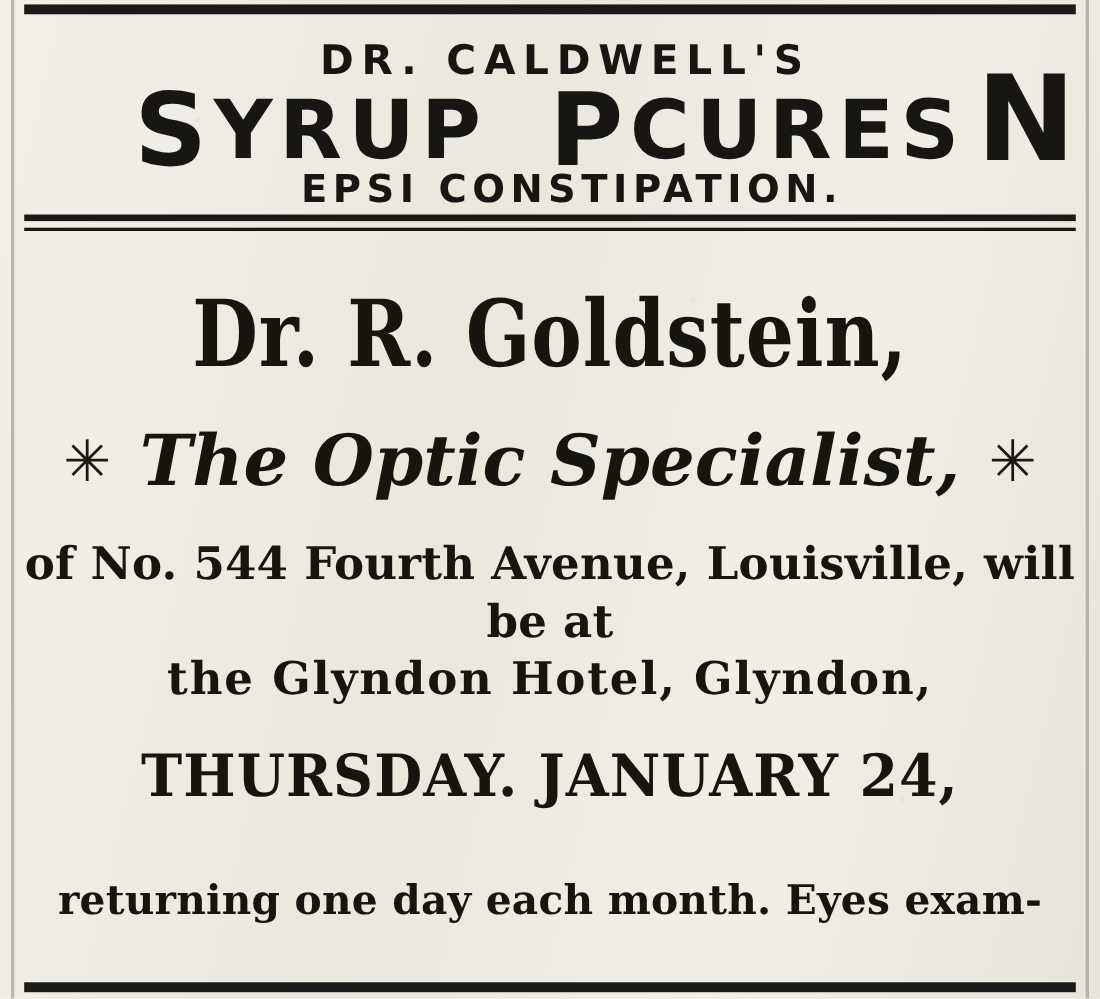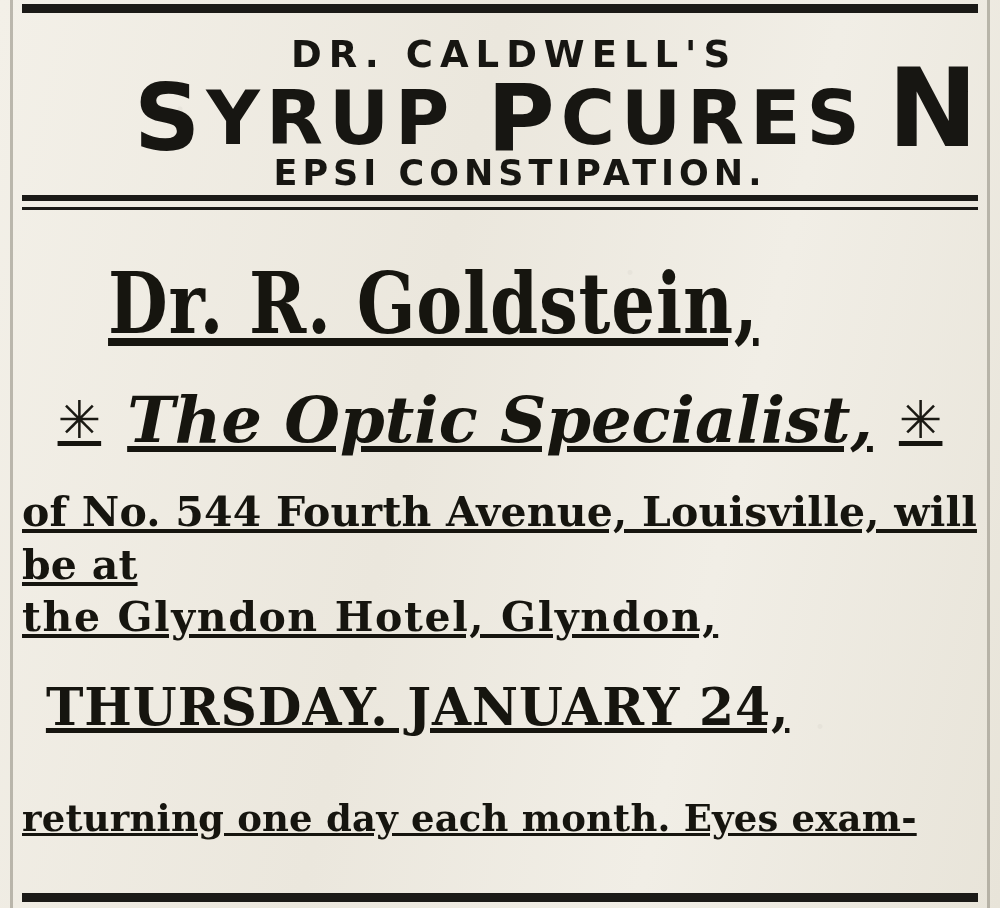--- a/index.html
+++ b/index.html
@@ -76,21 +76,21 @@
   }
   .pepsin-line2 {
     font-family: "DejaVu Sans", sans-serif;
     font-weight: 700;
     font-size: 74px;
     letter-spacing: 6px;
     line-height: .95;
     margin-top: 2px;
     white-space: nowrap;
   }
-  .pepsin-line2 .word { margin: 0 16px; }
+  .pepsin-line2 .word { margin: 0 28px; }
   .pepsin-line2 .cap { font-size: 92px; vertical-align: -6px; }
   .pepsin-line3 {
     font-family: "DejaVu Sans", sans-serif;
     font-weight: 700;
     font-size: 35px;
     letter-spacing: 5px;
     line-height: 1;
     margin-top: -6px;
     margin-left: 40px;
   }
@@ -101,22 +101,22 @@
     top: 42px;
     font-family: "DejaVu Sans", sans-serif;
     font-weight: 700;
     font-size: 108px;
     line-height: 1;
     color: #171612;
   }
 
   
   .goldstein {
+    text-align: center;
     color: #16150f;
-    text-decoration: underline;
   }
   .headline {
     font-family: "DejaVu Serif", serif;
     font-weight: 700;
     font-size: 84px;
     line-height: 1;
     letter-spacing: 1px;
     margin-top: 52px;
     transform: scaleX(.82);
   }

